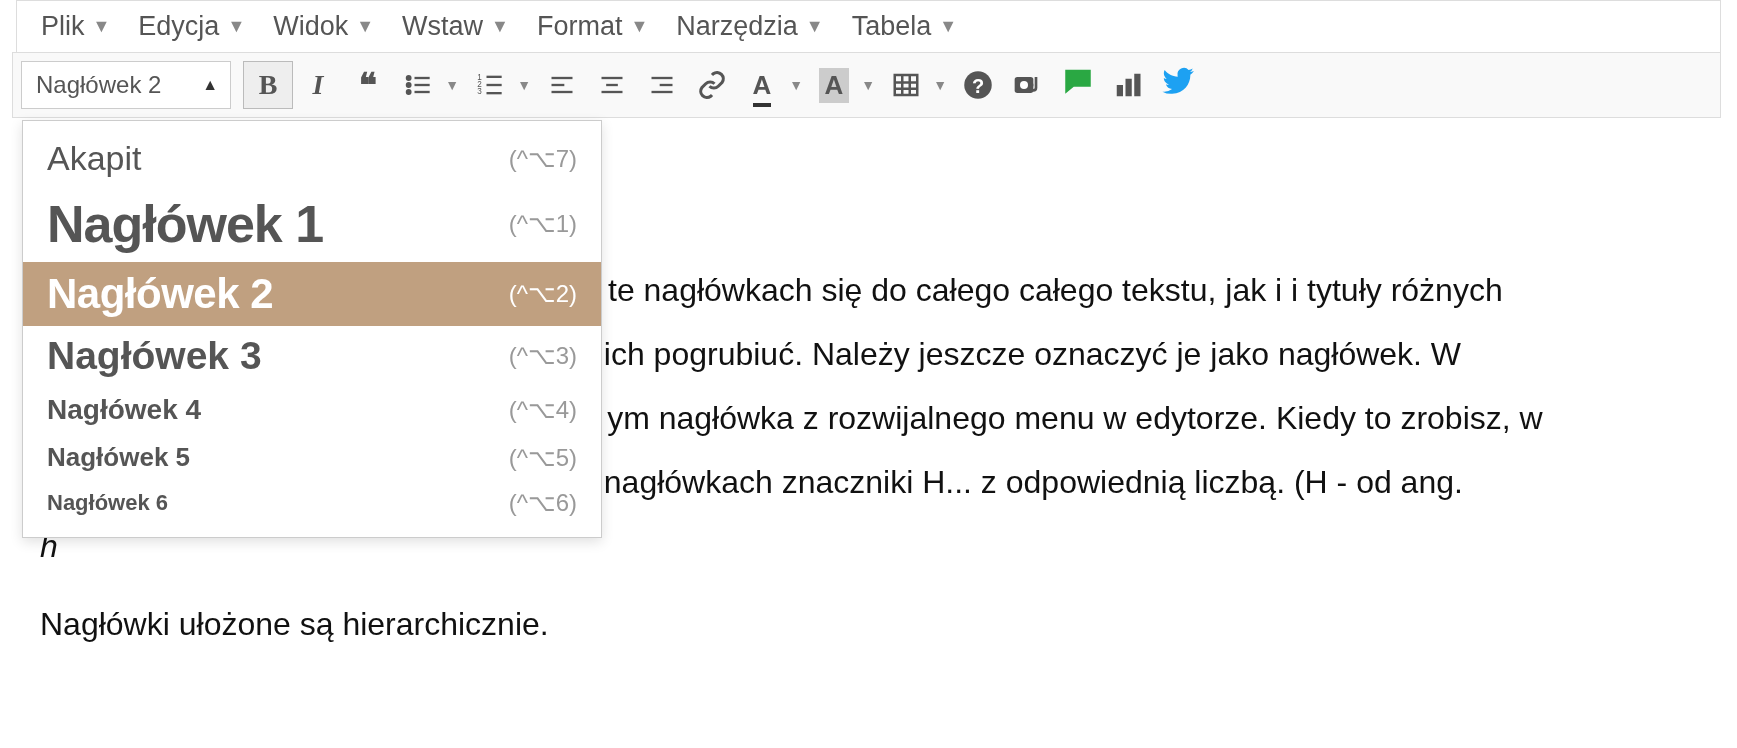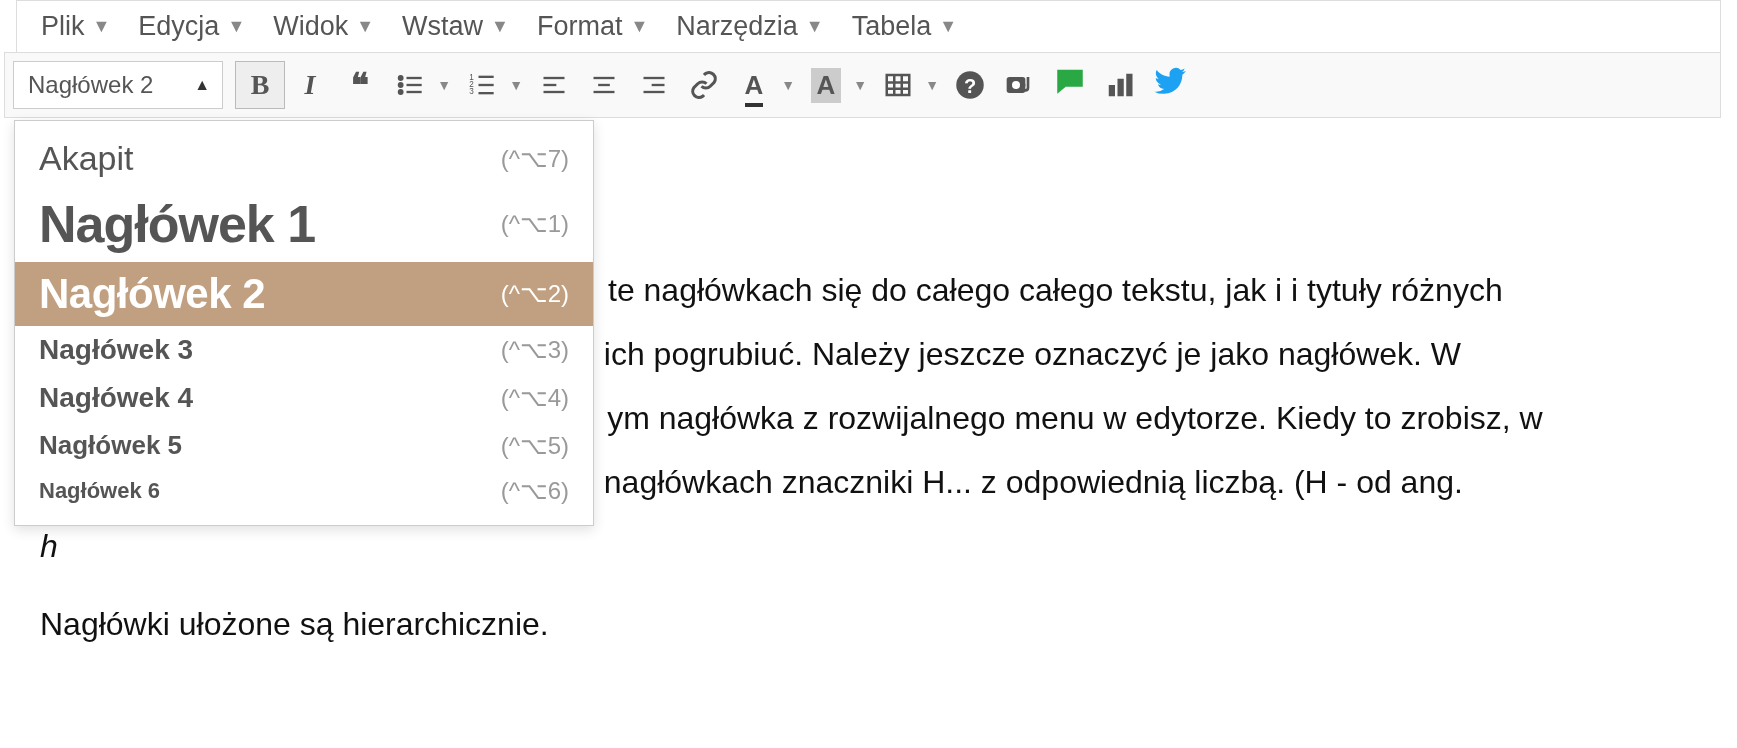--- a/index.html
+++ b/index.html
@@ -38,21 +38,21 @@
     color: #888;
     font-size: 18px;
   }
   
   .toolbar {
     display: flex;
     align-items: center;
     gap: 0;
     padding: 8px 8px;
     border: 1px solid #ddd;
-    margin-left: 4px;
+    margin-left: 12px;
     margin-right: 16px;
     background: #f9f9f9;
     position: relative;
   }
   .format-select {
     display: flex;
     align-items: center;
     justify-content: space-between;
     width: 210px;
     height: 48px;
@@ -125,21 +125,21 @@
     color: #fff;
   }
   .dd-item .sc {
     font-size: 24px;
     color: #999;
   }
   .dd-item.selected .sc { color: #fff; }
   .dd-label-p  { font-size: 34px; }
   .dd-label-h1 { font-size: 52px; font-weight:800; letter-spacing:-1px;}
   .dd-label-h2 { font-size: 42px; font-weight:800; letter-spacing:-0.5px;}
-  .dd-label-h3 { font-size: 28px; font-weight:800; }
+  .dd-label-h3 { font-size: 39px; font-weight:800; }
   .dd-label-h4 { font-size: 28px; font-weight:800; }
   .dd-label-h5 { font-size: 26px; font-weight:800; }
   .dd-label-h6 { font-size: 22px; font-weight:800; }
   .dd-label-pre{ font-size: 28px; font-family: "Courier New", monospace; }
 
   
   .content {
     padding: 60px 40px 40px 40px;
     font-size: 32px;
     line-height: 2.0;

